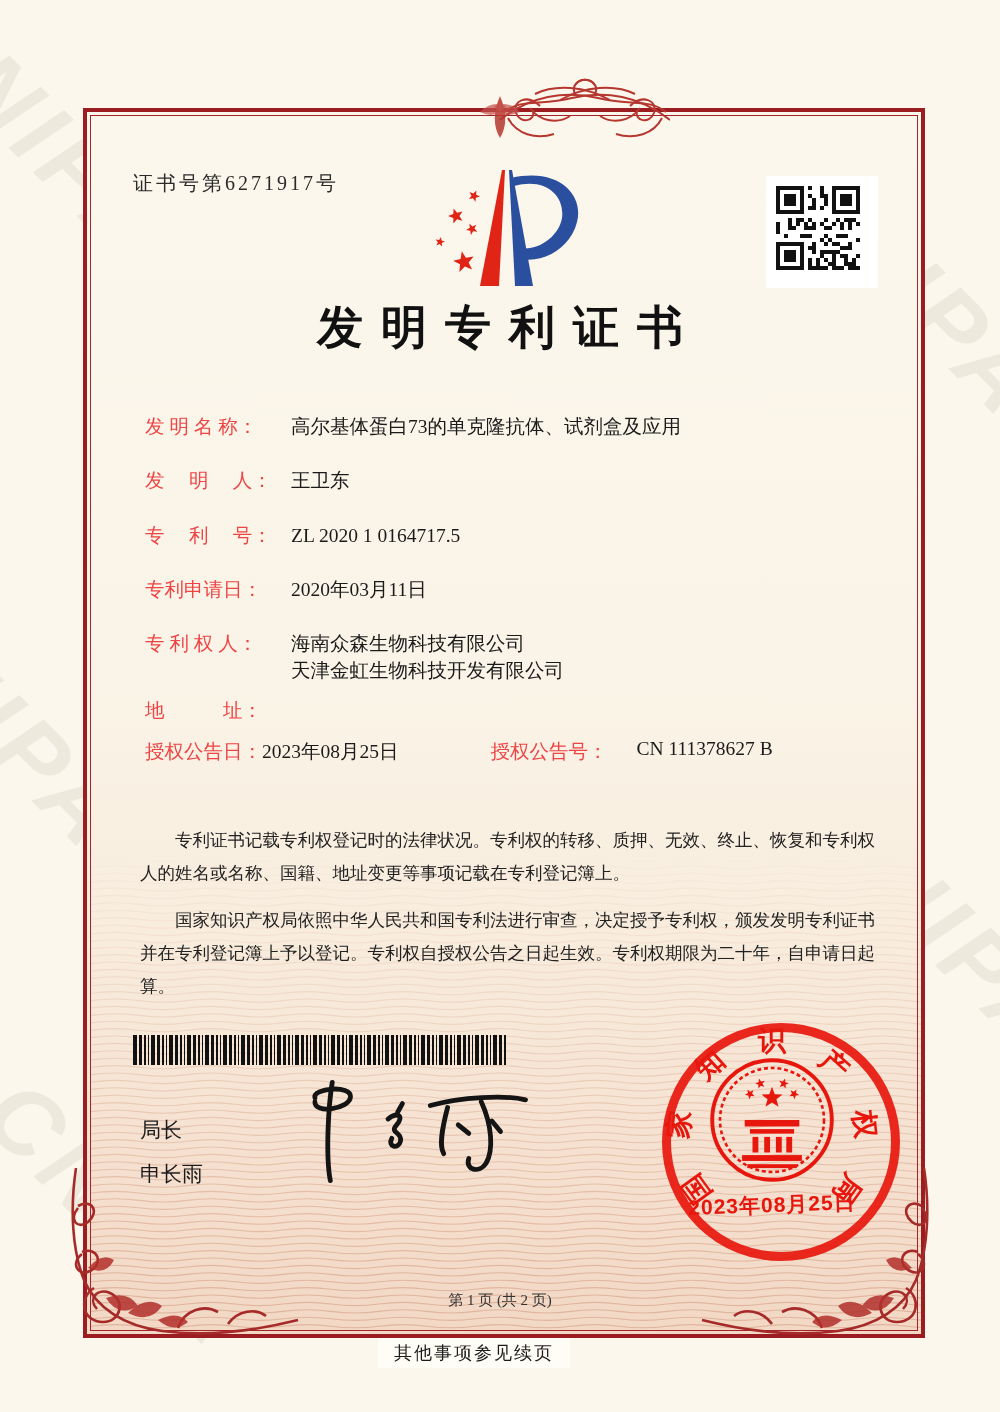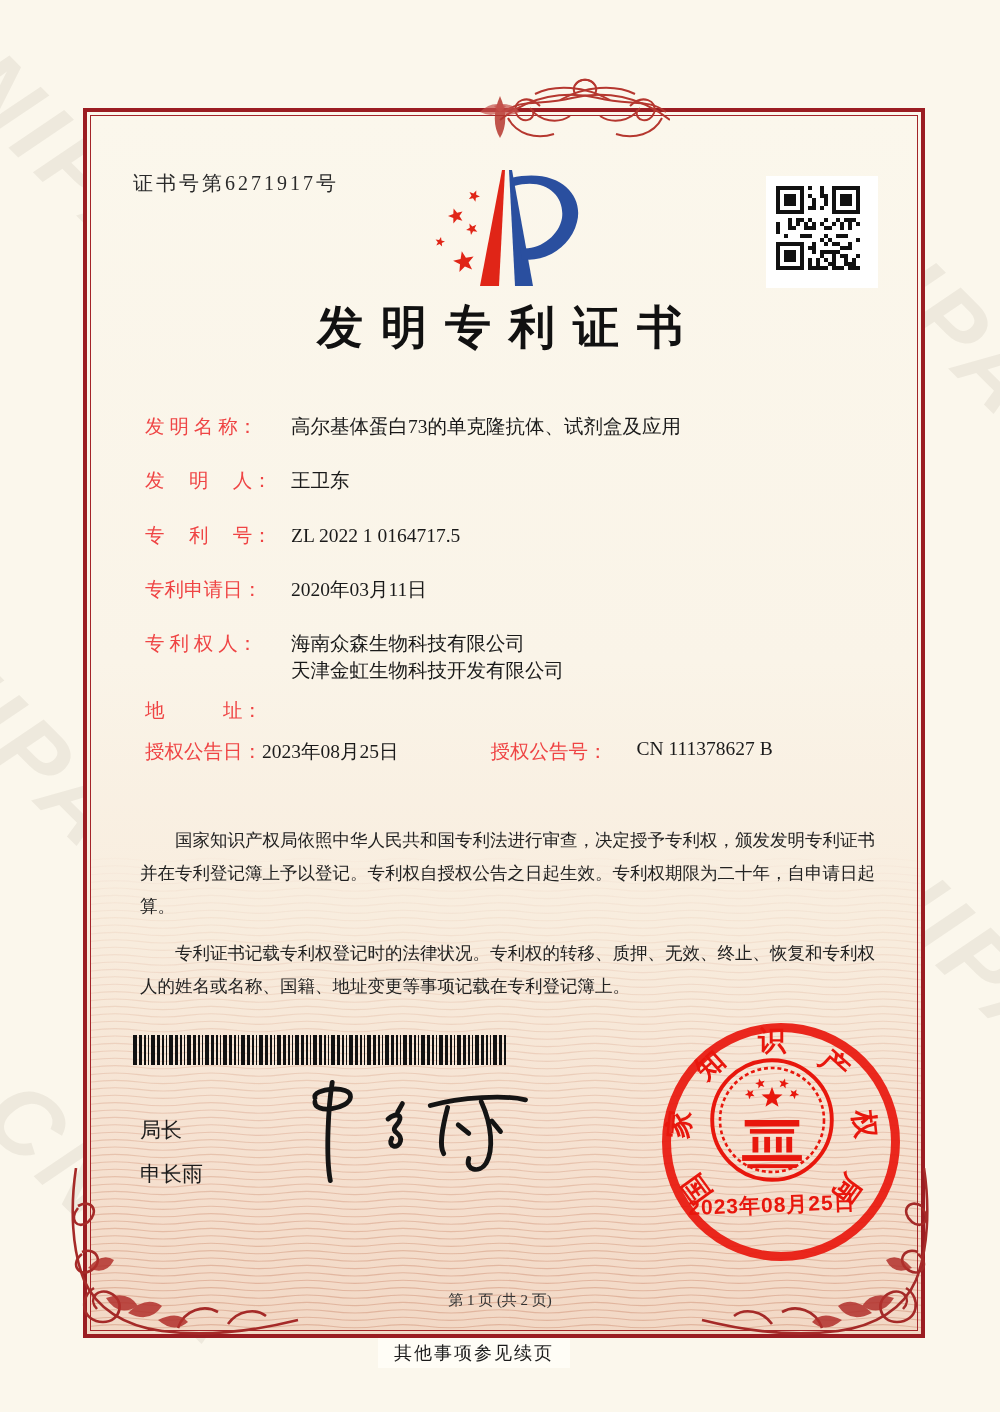--- a/index.html
+++ b/index.html
@@ -246,21 +246,21 @@
   <div class="frow">
     <span class="flabel">发 明 名 称：</span>
     <span class="fvalue">高尔基体蛋白73的单克隆抗体、试剂盒及应用</span>
   </div>
   <div class="frow">
     <span class="flabel">发　 明　 人：</span>
     <span class="fvalue">王卫东</span>
   </div>
   <div class="frow">
     <span class="flabel">专　 利　 号：</span>
-    <span class="fvalue">ZL 2022 1 0164717.5</span>
+    <span class="fvalue">ZL 2020 1 0164717.5</span>
   </div>
   <div class="frow">
     <span class="flabel">专利申请日：</span>
     <span class="fvalue">2020年03月11日</span>
   </div>
   <div class="frow" style="margin-bottom:12px">
     <span class="flabel">专 利 权 人：</span>
     <span class="fvalue">
       <div>海南众森生物科技有限公司</div>
       <div>天津金虹生物科技开发有限公司</div>
@@ -274,22 +274,22 @@
       <span class="flabel">授权公告日：</span><span>2023年08月25日</span>
     </span>
     <span class="grant-col2">
       <span class="flabel">授权公告号：</span>
         <span>CN 111378627 B</span>
     </span>
   </div>
 </div>
 
 <div id="body-text" class="content abs">
+  <p>专利证书记载专利权登记时的法律状况。专利权的转移、质押、无效、终止、恢复和专利权人的姓名或名称、国籍、地址变更等事项记载在专利登记簿上。</p>
   <p>国家知识产权局依照中华人民共和国专利法进行审查，决定授予专利权，颁发发明专利证书并在专利登记簿上予以登记。专利权自授权公告之日起生效。专利权期限为二十年，自申请日起算。</p>
-  <p>专利证书记载专利权登记时的法律状况。专利权的转移、质押、无效、终止、恢复和专利权人的姓名或名称、国籍、地址变更等事项记载在专利登记簿上。</p>
 </div>
 
 <div id="barcode" class="content abs"><i style="width: 4px;"></i><s style="width: 2px;"></s><i style="width: 3px;"></i><s style="width: 2px;"></s><i style="width: 2px;"></i><s style="width: 2px;"></s><i style="width: 1px;"></i><s style="width: 2px;"></s><i style="width: 4px;"></i><s style="width: 2px;"></s><i style="width: 3px;"></i><s style="width: 2px;"></s><i style="width: 2px;"></i><s style="width: 2px;"></s><i style="width: 1px;"></i><s style="width: 2px;"></s><i style="width: 4px;"></i><s style="width: 2px;"></s><i style="width: 3px;"></i><s style="width: 2px;"></s><i style="width: 2px;"></i><s style="width: 2px;"></s><i style="width: 1px;"></i><s style="width: 2px;"></s><i style="width: 4px;"></i><s style="width: 2px;"></s><i style="width: 3px;"></i><s style="width: 2px;"></s><i style="width: 2px;"></i><s style="width: 2px;"></s><i style="width: 1px;"></i><s style="width: 2px;"></s><i style="width: 4px;"></i><s style="width: 2px;"></s><i style="width: 3px;"></i><s style="width: 2px;"></s><i style="width: 2px;"></i><s style="width: 2px;"></s><i style="width: 1px;"></i><s style="width: 2px;"></s><i style="width: 4px;"></i><s style="width: 2px;"></s><i style="width: 3px;"></i><s style="width: 2px;"></s><i style="width: 2px;"></i><s style="width: 2px;"></s><i style="width: 1px;"></i><s style="width: 2px;"></s><i style="width: 4px;"></i><s style="width: 2px;"></s><i style="width: 3px;"></i><s style="width: 2px;"></s><i style="width: 2px;"></i><s style="width: 2px;"></s><i style="width: 1px;"></i><s style="width: 2px;"></s><i style="width: 4px;"></i><s style="width: 2px;"></s><i style="width: 3px;"></i><s style="width: 2px;"></s><i style="width: 2px;"></i><s style="width: 2px;"></s><i style="width: 1px;"></i><s style="width: 2px;"></s><i style="width: 4px;"></i><s style="width: 2px;"></s><i style="width: 3px;"></i><s style="width: 2px;"></s><i style="width: 2px;"></i><s style="width: 2px;"></s><i style="width: 1px;"></i><s style="width: 2px;"></s><i style="width: 4px;"></i><s style="width: 2px;"></s><i style="width: 3px;"></i><s style="width: 2px;"></s><i style="width: 2px;"></i><s style="width: 2px;"></s><i style="width: 1px;"></i><s style="width: 2px;"></s><i style="width: 4px;"></i><s style="width: 2px;"></s><i style="width: 3px;"></i><s style="width: 2px;"></s><i style="width: 2px;"></i><s style="width: 2px;"></s><i style="width: 1px;"></i><s style="width: 2px;"></s><i style="width: 4px;"></i><s style="width: 2px;"></s><i style="width: 3px;"></i><s style="width: 2px;"></s><i style="width: 2px;"></i><s style="width: 2px;"></s><i style="width: 1px;"></i><s style="width: 2px;"></s><i style="width: 4px;"></i><s style="width: 2px;"></s><i style="width: 3px;"></i><s style="width: 2px;"></s><i style="width: 2px;"></i><s style="width: 2px;"></s><i style="width: 1px;"></i><s style="width: 2px;"></s><i style="width: 4px;"></i><s style="width: 2px;"></s><i style="width: 3px;"></i><s style="width: 2px;"></s><i style="width: 2px;"></i><s style="width: 2px;"></s><i style="width: 1px;"></i><s style="width: 2px;"></s><i style="width: 4px;"></i><s style="width: 2px;"></s><i style="width: 3px;"></i><s style="width: 2px;"></s><i style="width: 2px;"></i><s style="width: 2px;"></s><i style="width: 1px;"></i><s style="width: 2px;"></s><i style="width: 4px;"></i><s style="width: 2px;"></s><i style="width: 3px;"></i><s style="width: 2px;"></s><i style="width: 2px;"></i><s style="width: 2px;"></s><i style="width: 1px;"></i><s style="width: 2px;"></s><i style="width: 4px;"></i><s style="width: 2px;"></s><i style="width: 3px;"></i><s style="width: 2px;"></s><i style="width: 2px;"></i><s style="width: 2px;"></s><i style="width: 1px;"></i><s style="width: 2px;"></s><i style="width: 4px;"></i><s style="width: 2px;"></s><i style="width: 3px;"></i><s style="width: 2px;"></s><i style="width: 2px;"></i><s style="width: 2px;"></s><i style="width: 1px;"></i><s style="width: 2px;"></s><i style="width: 4px;"></i><s style="width: 2px;"></s><i style="width: 3px;"></i><s style="width: 2px;"></s><i style="width: 2px;"></i><s style="width: 2px;"></s><i style="width: 1px;"></i><s style="width: 2px;"></s><i style="width: 4px;"></i><s style="width: 2px;"></s><i style="width: 3px;"></i><s style="width: 2px;"></s><i style="width: 2px;"></i><s style="width: 2px;"></s><i style="width: 1px;"></i><s style="width: 2px;"></s><i style="width: 4px;"></i><s style="width: 2px;"></s><i style="width: 3px;"></i><s style="width: 2px;"></s><i style="width: 2px;"></i><s style="width: 2px;"></s></div>
 
 <div id="director-label" class="content abs">局长</div>
 <div id="director-name" class="content abs">申长雨</div>
 
 <svg id="signature" class="content abs" viewBox="0 0 260 115">
   <g fill="none" stroke="#141414" stroke-width="5" stroke-linecap="round" stroke-linejoin="round">
     <path d="M46,6 C42,30 39,82 44,108"></path>

